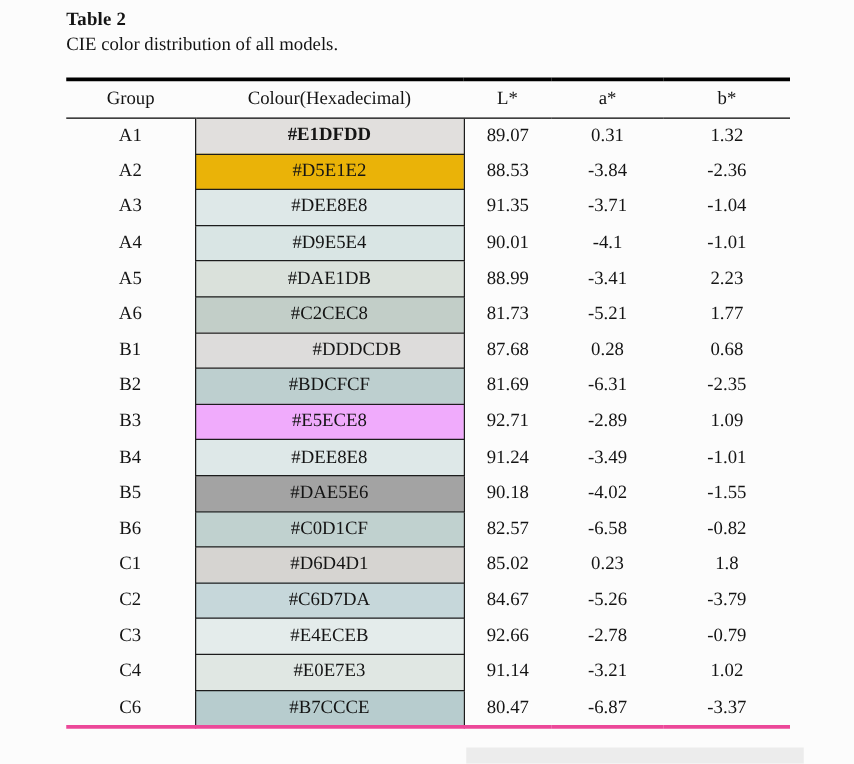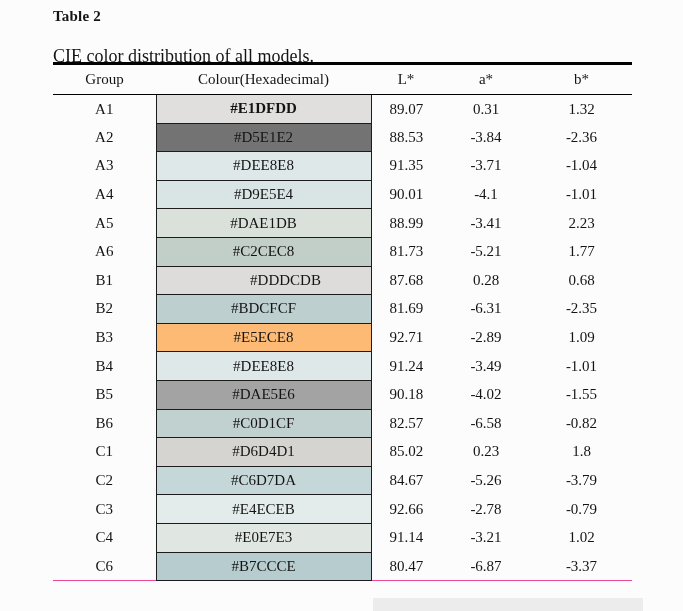--- a/index.html
+++ b/index.html
@@ -9,30 +9,30 @@
     position:relative;
     font-family:"Liberation Serif", serif;
     color:#141414;
     overflow:hidden;
   }
   .title{
     position:absolute;left:53px;top:8px;
     font-size:15px;font-weight:700;letter-spacing:.2px;
   }
   .caption{
-    position:absolute;left:53px;top:46px;
-    font-size:18px;
+    position:absolute;left:53px;top:28px;
+    font-size:15px;
   }
   table.cie{
     position:absolute;left:53px;top:62px;
     width:579px;
     border-collapse:collapse;
     table-layout:fixed;
     border-top:3px solid #000;
-    border-bottom:1px solid #ec4899;
+    border-bottom:3px solid #ec4899;
   }
   col.c-group{width:103px;}
   col.c-colour{width:215px;}
   col.c-l{width:70px;}
   col.c-a{width:90px;}
   col.c-b{width:101px;}
   thead th{
     height:29px;
     padding:0;
     font-weight:400;
@@ -85,21 +85,21 @@
     <tbody id="table-body">
         <tr>
           <td>A1</td>
           <td class="swatch" style="background: rgb(225, 223, 221); font-weight: bold;">#E1DFDD</td>
           <td>89.07</td>
           <td>0.31</td>
           <td>1.32</td>
         </tr>
         <tr>
           <td>A2</td>
-          <td class="swatch" style="background: #737373;">#D5E1E2</td>
+          <td class="swatch" style="background: #eab308;">#D5E1E2</td>
           <td>88.53</td>
           <td>-3.84</td>
           <td>-2.36</td>
         </tr>
         <tr>
           <td>A3</td>
           <td class="swatch" style="background: rgb(222, 232, 232);">#DEE8E8</td>
           <td>91.35</td>
           <td>-3.71</td>
           <td>-1.04</td>
@@ -134,21 +134,21 @@
         </tr>
         <tr>
           <td>B2</td>
           <td class="swatch" style="background: rgb(189, 207, 207);">#BDCFCF</td>
           <td>81.69</td>
           <td>-6.31</td>
           <td>-2.35</td>
         </tr>
         <tr>
           <td>B3</td>
-          <td class="swatch" style="background: #fdba74;">#E5ECE8</td>
+          <td class="swatch" style="background: #f0abfc;">#E5ECE8</td>
           <td>92.71</td>
           <td>-2.89</td>
           <td>1.09</td>
         </tr>
         <tr>
           <td>B4</td>
           <td class="swatch" style="background: rgb(222, 232, 232);">#DEE8E8</td>
           <td>91.24</td>
           <td>-3.49</td>
           <td>-1.01</td>

